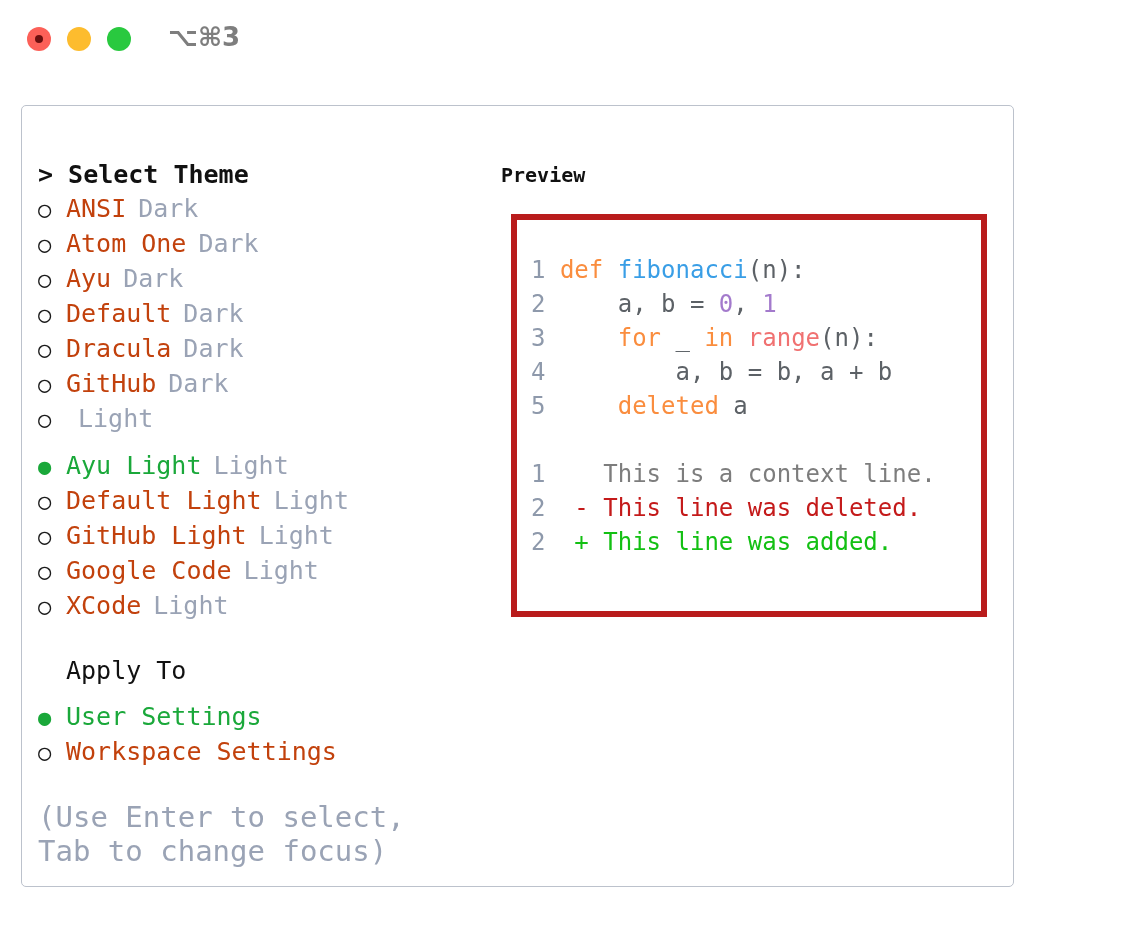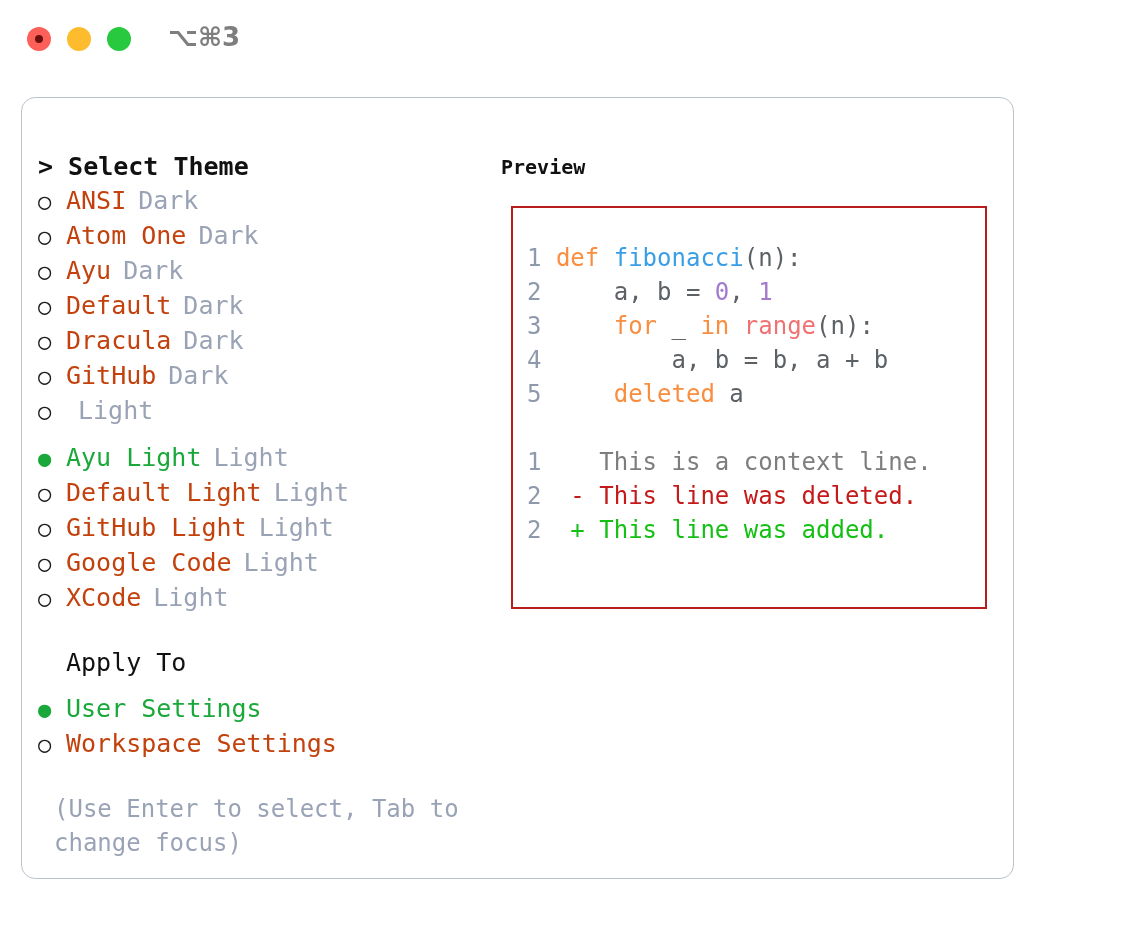--- a/index.html
+++ b/index.html
@@ -57,25 +57,25 @@
     color: #7e7e7e;
     letter-spacing: 0px;
     font-family: "DejaVu Sans", sans-serif;
     white-space: pre;
   }
 
   
   #panel {
     position: absolute;
     left: 21px;
-    top: 97px;
+    top: 105px;
     width: 993px;
     height: 782px;
     border: 1.6px solid #bcc2cc;
-    border-radius: 14px;
+    border-radius: 5px;
     box-sizing: border-box;
     background: #ffffff;
   }
 
   #content {
     position: absolute;
     left: 0; top: 0;
     width: 100%;
     height: 100%;
   }
@@ -123,27 +123,26 @@
   .apply-heading {
     font-size: 25px;
     color: #111111;
     line-height: 34px;
     padding-left: 28px;
     white-space: pre;
   }
 
   #hint {
     margin-top: 30px;
-    font-size: 24px;
+    font-size: 29px;
     line-height: 34px;
     color: #9aa3b5;
     width: 420px;
     white-space: pre-wrap;
     word-break: normal;
-    margin-left: 16px;
   }
 
   
   #right-col {
     position: absolute;
     left: 479px;
     top: 52px;
     width: 500px;
   }
   #preview-heading {
@@ -151,21 +150,21 @@
     font-weight: 700;
     color: #111111;
     line-height: 34px;
     white-space: pre;
   }
   #preview-box {
     margin-top: 22px;
     margin-left: 10px;
     width: 476px;
     height: 403px;
-    border: 2px solid #b91c1c;
+    border: 6px solid #b91c1c;
     box-sizing: border-box;
     background: #ffffff;
     padding: 33px 0 0 14px;
   }
 
   .code-line, .diff-line {
     font-size: 24px;
     line-height: 34px;
     white-space: pre;
     font-family: "DejaVu Sans Mono", monospace;

